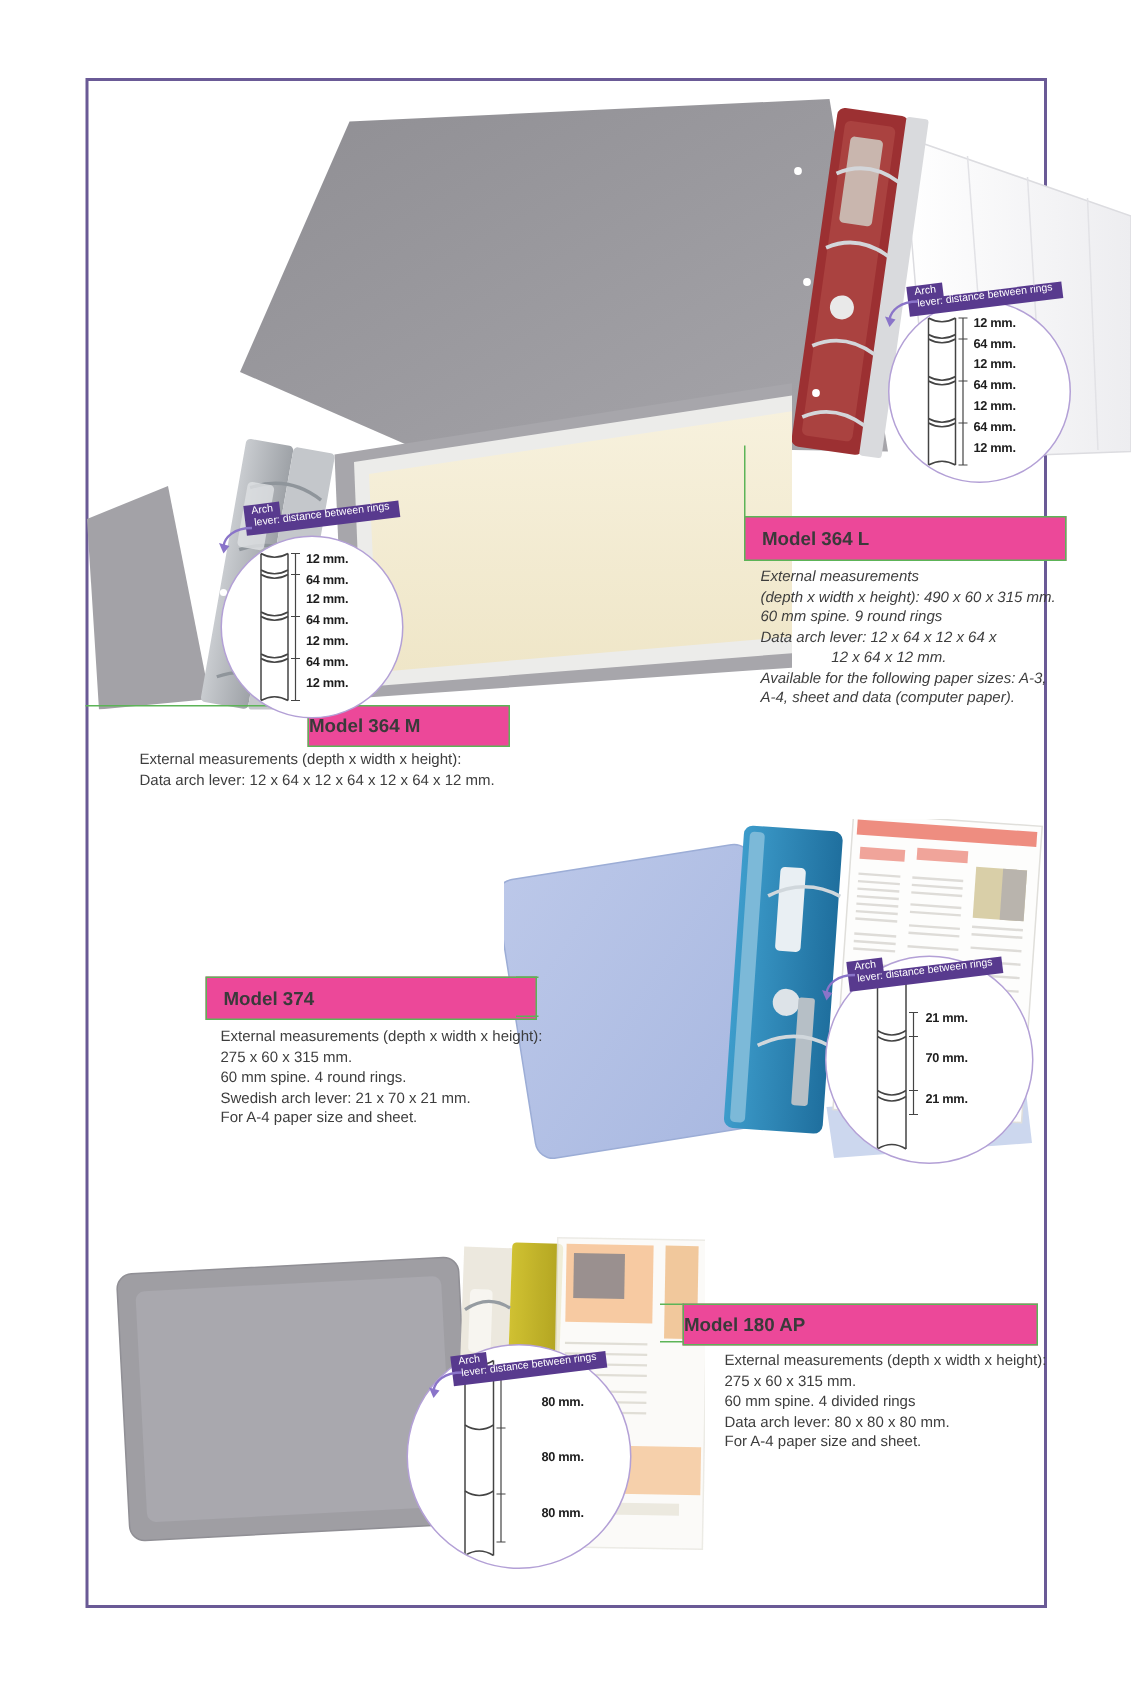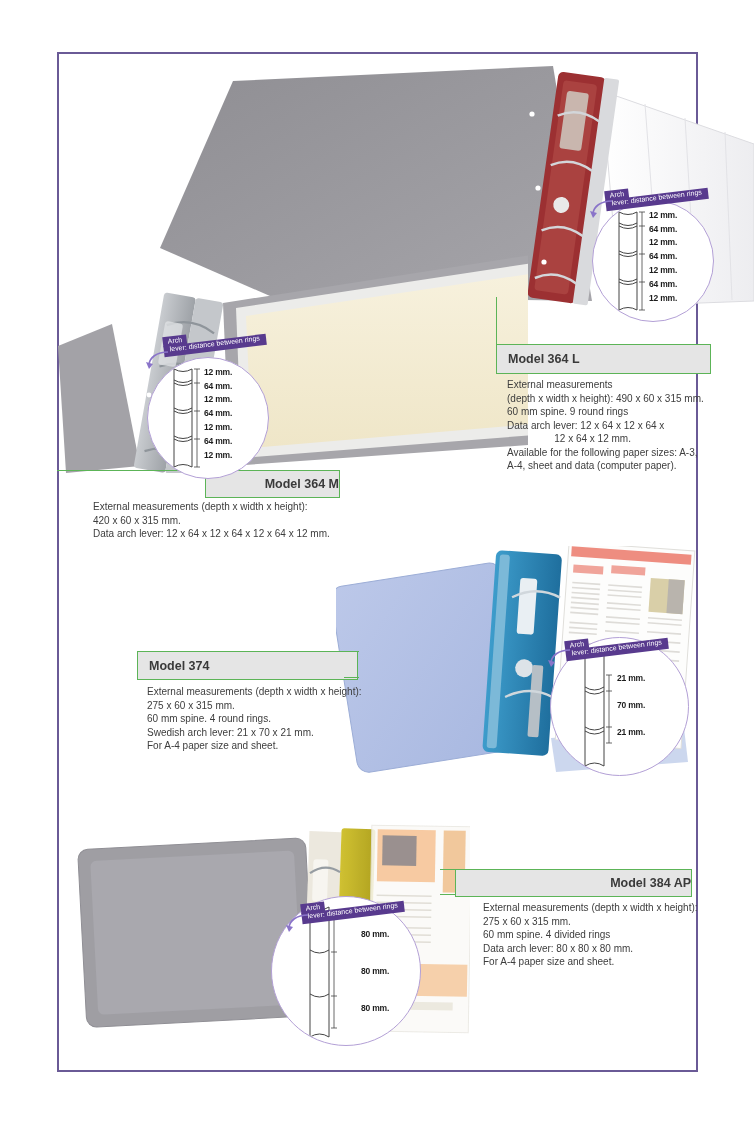--- a/index.html
+++ b/index.html
@@ -13,40 +13,40 @@
   
   .photo{position:absolute;z-index:2;}
   .photo1{left:140px;top:56px;width:614px;height:300px;}
   .photo2{left:58px;top:228px;width:470px;height:245px;}
   .photo3{left:336px;top:546px;width:364px;height:240px;}
   .photo4{left:70px;top:816px;width:400px;height:235px;opacity:.93;}
 
   
   .gline{position:absolute;height:0;border-top:1.5px solid #5cb457;z-index:4;}
   .gvline{position:absolute;width:0;border-left:1.5px solid #5cb457;z-index:4;}
-  .model-box{position:absolute;background:#e5e5e5;border:1.5px solid #5cb457;z-index:4;
+  .model-box{position:absolute;background:#ec4899;border:1.5px solid #5cb457;z-index:4;
              display:flex;align-items:center;color:#3a3a3a;font-weight:bold;font-size:12.5px;}
-  .model-box.center{justify-content:flex-end;}
+  .model-box.center{justify-content:flex-start;}
   .model-box.left{padding-left:11px;}
   .box-364m{left:205px;top:470px;width:133px;height:26px;}
   .line-364m{left:57px;top:470px;width:150px;}
   .box-364l{left:496px;top:344px;width:202px;height:28px;}
   .vline-364l{left:496px;top:297px;height:49px;}
   .box-374{left:137px;top:651px;width:208px;height:27px;}
   .ext-374a{left:344px;top:651px;width:15px;}
   .ext-374b{left:344px;top:676.5px;width:15px;}
   .box-384{left:455px;top:869px;width:235px;height:26px;}
   .ext-384a{left:440px;top:869px;width:16px;}
   .ext-384b{left:440px;top:893.5px;width:16px;}
 
   
   .desc{position:absolute;z-index:4;color:#3d3d3d;font-size:10px;line-height:13.5px;}
   .desc-line{white-space:pre;}
   .desc-364m{left:93px;top:500px;width:270px;}
-  .desc-364l{left:507px;top:378px;width:200px;}
+  .desc-364l{left:507px;top:378px;width:200px;font-style:italic;}
   .desc-374{left:147px;top:685px;width:220px;}
   .desc-384{left:483px;top:901px;width:215px;}
 
   
   .mag{position:absolute;background:#fff;border:1.5px solid #b3a0d6;border-radius:50%;
        z-index:5;overflow:hidden;}
   .mag-364m{left:147px;top:357px;width:120px;height:120px;}
   .mag-364l{left:592px;top:200px;width:120px;height:120px;}
   .mag-374{left:550px;top:637px;width:137px;height:137px;}
   .mag-384{left:271px;top:896px;width:148px;height:148px;}
@@ -237,21 +237,20 @@
         </g>
     </g>
   </svg>
 
   <div class="gline line-364m"></div>
   <div class="model-box box-364m center">
     <span>Model 364 M</span>
   </div>
   <div class="desc desc-364m">
       <div class="desc-line">External measurements (depth x width x height):</div>
-      <div class="desc-line">420 x 60 x 315 mm.</div>
       <div class="desc-line">Data arch lever: 12 x 64 x 12 x 64 x 12 x 64 x 12 mm.</div>
     </div>
 
   <div class="gvline vline-364l"></div>
   <div class="model-box box-364l left">
     <span>Model 364 L</span>
   </div>
   <div class="desc desc-364l">
       <div class="desc-line">External measurements</div>
       <div class="desc-line">(depth x width x height): 490 x 60 x 315 mm.</div>
@@ -271,21 +270,21 @@
       <div class="desc-line">External measurements (depth x width x height):</div>
       <div class="desc-line">275 x 60 x 315 mm.</div>
       <div class="desc-line">60 mm spine. 4 round rings.</div>
       <div class="desc-line">Swedish arch lever: 21 x 70 x 21 mm.</div>
       <div class="desc-line">For A-4 paper size and sheet.</div>
     </div>
 
   <div class="gline ext-384a"></div>
   <div class="gline ext-384b"></div>
   <div class="model-box box-384 center">
-    <span>Model 384 AP</span>
+    <span>Model 180 AP</span>
   </div>
   <div class="desc desc-384">
       <div class="desc-line">External measurements (depth x width x height):</div>
       <div class="desc-line">275 x 60 x 315 mm.</div>
       <div class="desc-line">60 mm spine. 4 divided rings</div>
       <div class="desc-line">Data arch lever: 80 x 80 x 80 mm.</div>
       <div class="desc-line">For A-4 paper size and sheet.</div>
     </div>
 
   <div class="mag mag-364m">

